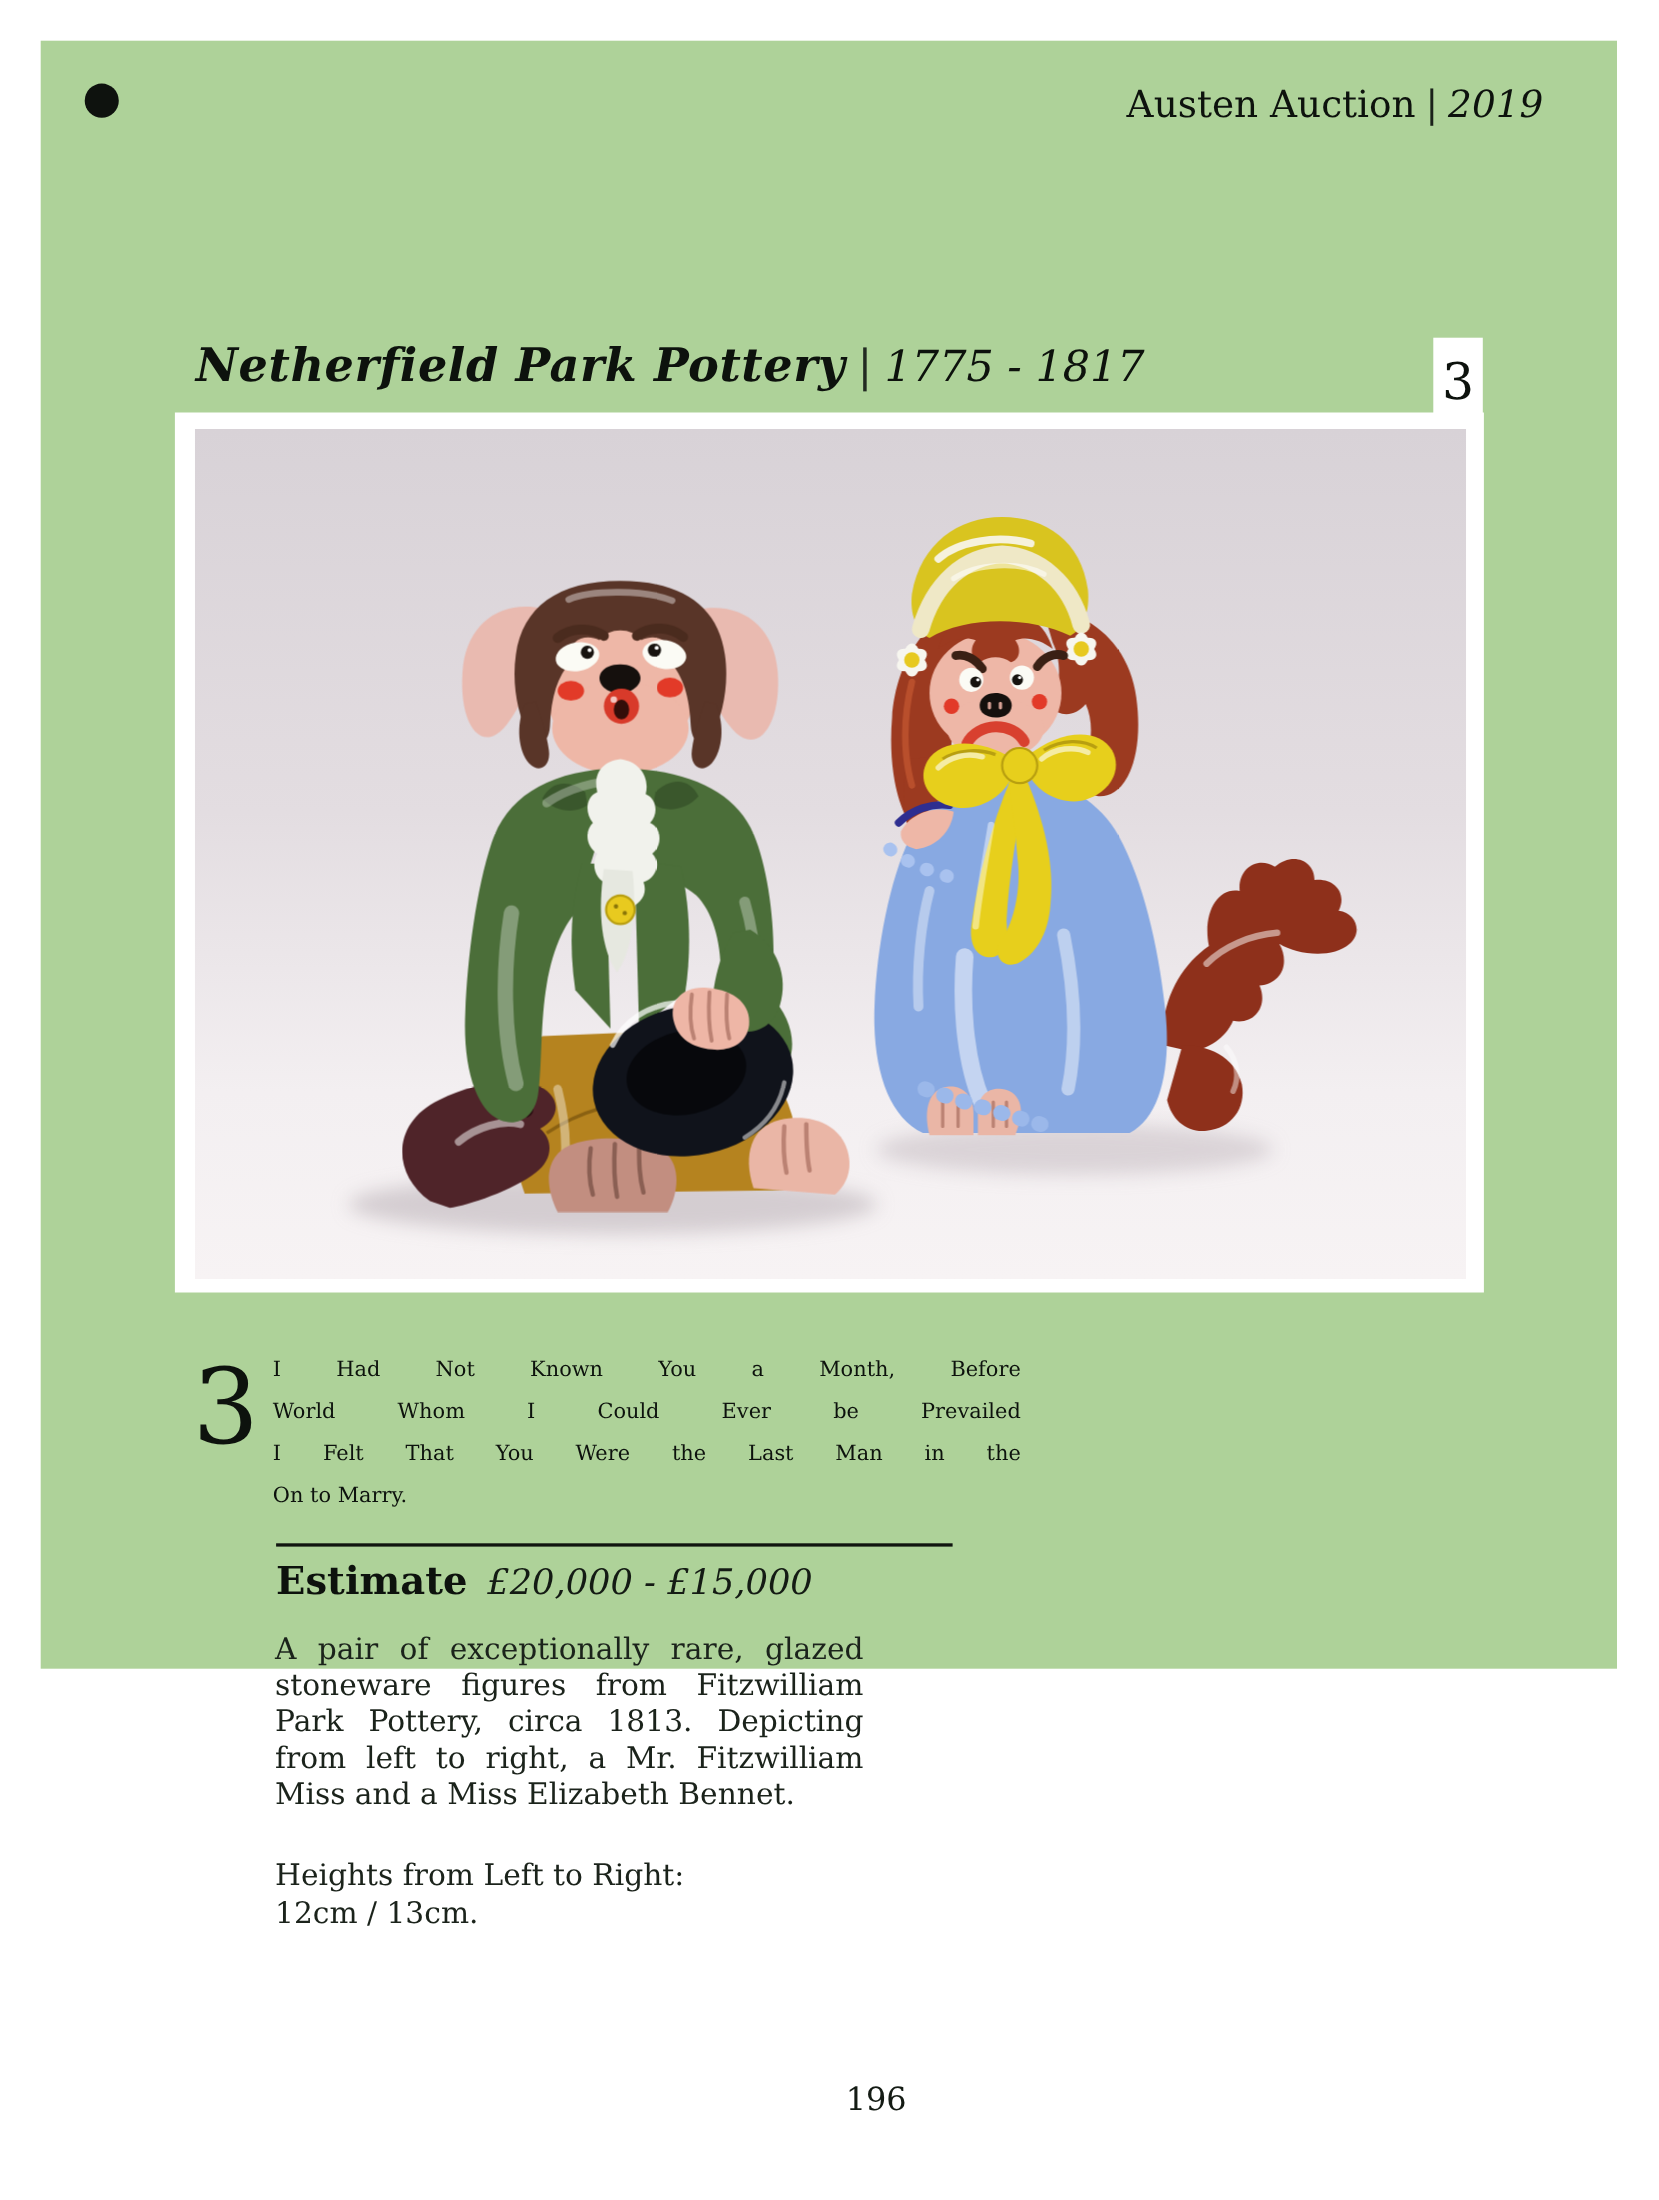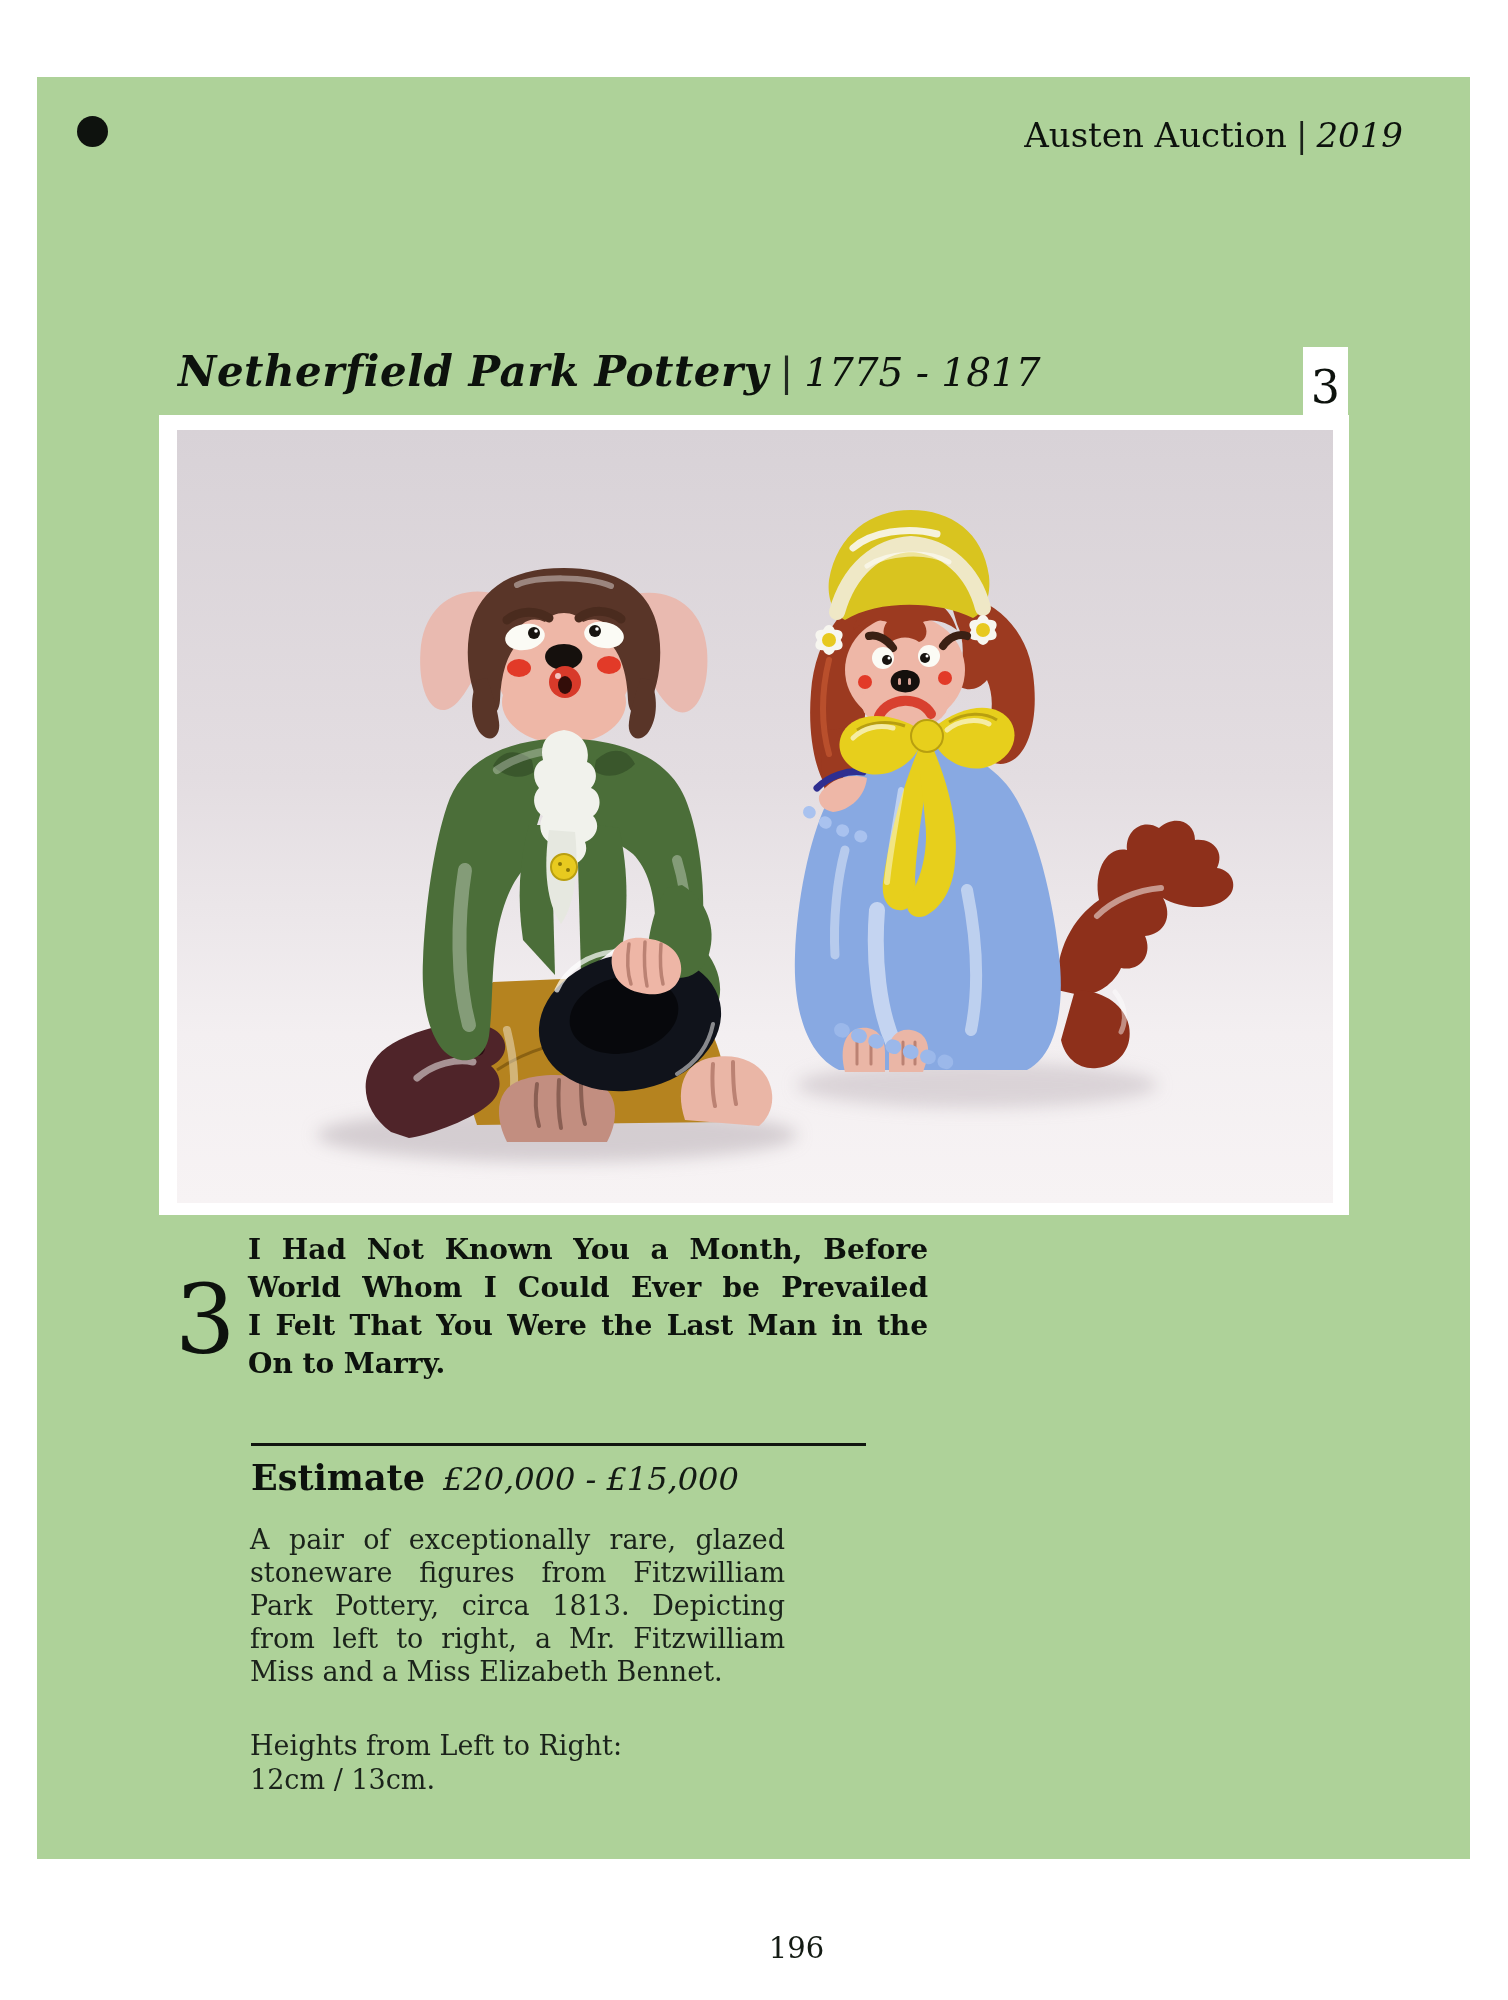--- a/index.html
+++ b/index.html
@@ -6,23 +6,22 @@
   .page{
     position:relative;
     width:1508px;height:2000px;
     background:var(--pal-paper-white,#ffffff);
     font-family:"DejaVu Serif", serif;
     color:var(--pal-ink,#1b231b);
     overflow:hidden;
   }
   .sheet{
     position:absolute;left:37px;top:37px;
-    width:1433px;height:1782px;
+    width:1433px;height:1480px;
     background:var(--pal-page-green,#aed299);
-    margin-top:40px;
   }
   .dot{
     position:absolute;left:40px;top:39px;width:31px;height:31px;
     border-radius:50%;background:#0e120e;
   }
   .header{
     position:absolute;top:38px;right:67px;
     font-size:34px;line-height:40px;color:var(--pal-heading-ink,#0d120d);
     white-space:nowrap;
   }
@@ -48,22 +47,22 @@
     background:var(--pal-paper-white,#ffffff);
     padding:15px 16px 12px 18px;box-sizing:border-box;z-index:1;
   }
   .photo{width:1156px;height:773px;overflow:hidden;}
   .photo svg{display:block;width:100%;height:100%;}
   .lot-number{
     position:absolute;left:138px;top:1196px;
     font-size:95px;line-height:95px;color:#0d120d;
   }
   .quote{
-    position:absolute;left:211px;top:1154px;width:680px;
-    font-size:28px;font-weight:bold;line-height:38px;
+    position:absolute;left:211px;top:1189px;width:680px;
+    font-size:19px;font-weight:normal;line-height:38px;
     color:var(--pal-heading-ink,#0d120d);
   }
   .lines-justify .line{text-align:justify;text-align-last:justify;}
   .lines-justify .line:last-child{text-align-last:left;}
   .rule{
     position:absolute;left:214px;top:1366px;width:615px;height:3px;
     background:#10150f;
   }
   .estimate{
     position:absolute;left:214px;top:1380px;white-space:nowrap;

